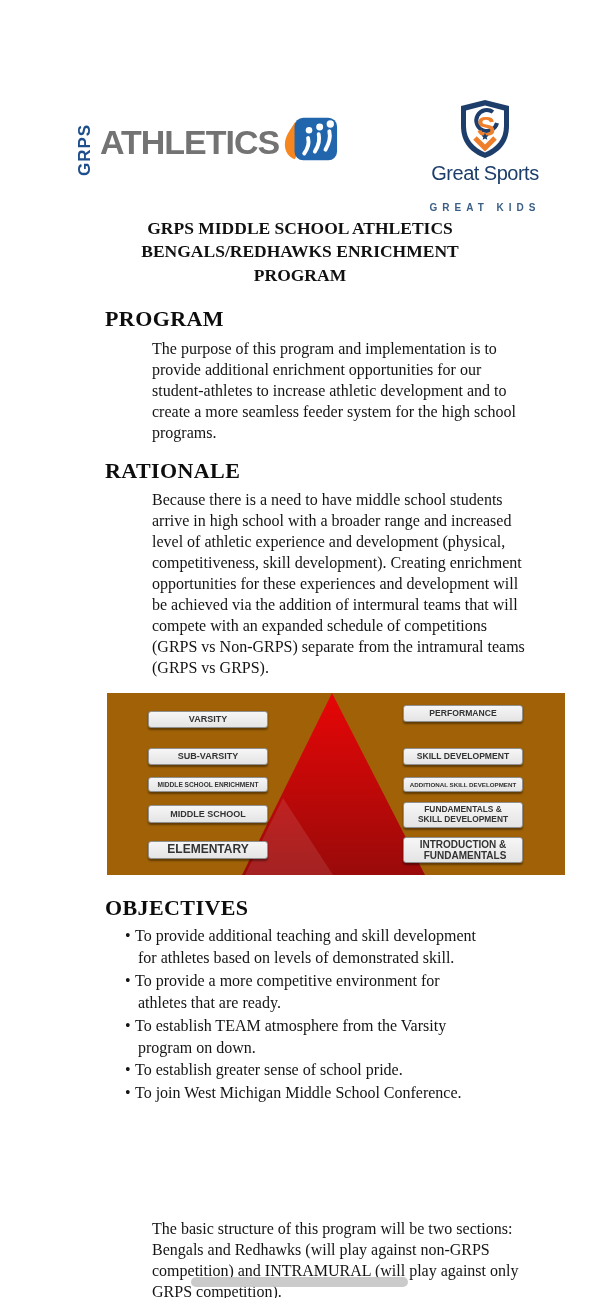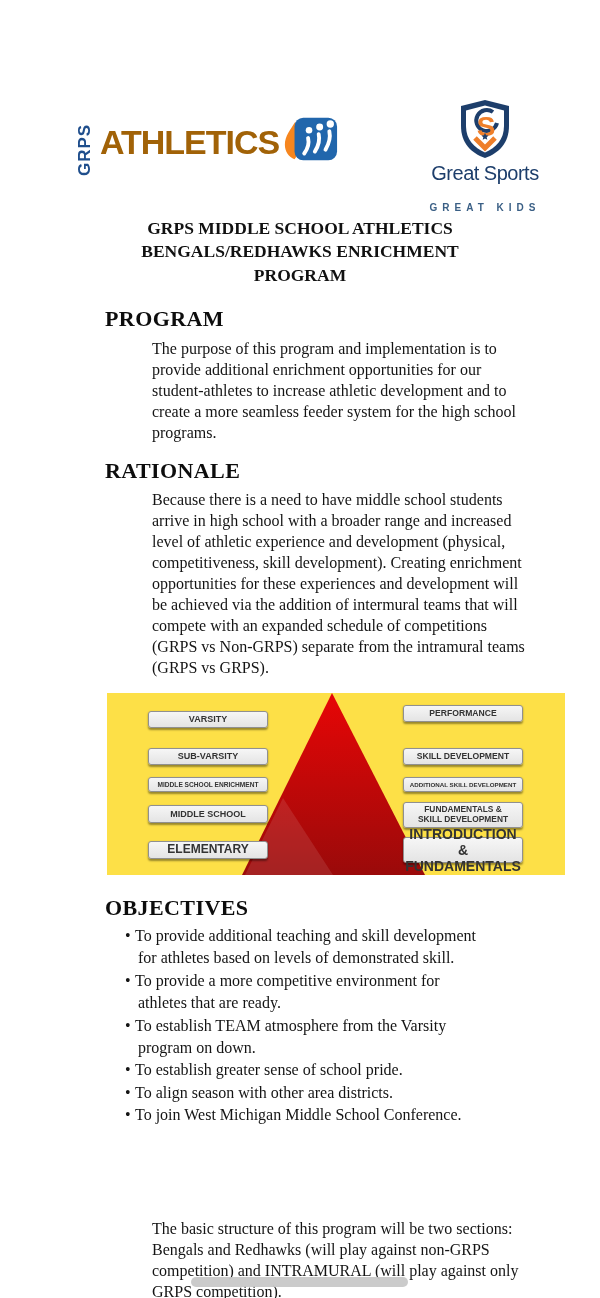--- a/index.html
+++ b/index.html
@@ -8,21 +8,21 @@
   .abs { position:absolute; }
   #page { position:relative; width:600px; height:1298px; background:#fff; }
 
   
   #grps-logo { left:74px; top:112px; width:280px; height:80px; }
   .grps-vert { position:absolute; left:-22px; top:26px; width:70px; height:24px;
     transform:rotate(-90deg); font-family:"Liberation Sans",sans-serif;
     font-weight:bold; font-size:17px; letter-spacing:1px; color:#1F4E8C; text-align:center; }
   .grps-main-row { position:absolute; left:26px; top:8px; display:flex; align-items:center; }
   .grps-athletics { font-family:"Liberation Sans",sans-serif; font-weight:bold;
-    font-size:34px; letter-spacing:-1px; color:#a16207; line-height:1; }
+    font-size:34px; letter-spacing:-1px; color:#737373; line-height:1; }
   .grps-icon { margin-left:2px; margin-top:-6px; }
   .grps-tagline { position:absolute; left:27px; top:50px; font-family:"Liberation Sans",sans-serif;
     font-size:17px; color:#2A6EBB; white-space:nowrap; }
 
   
   #gs-logo { left:418px; top:99px; width:134px; text-align:center;
     font-family:"Liberation Sans",sans-serif; }
   .gs-shield { display:block; margin:0 auto; }
   .gs-name { font-weight:normal; font-size:20px; color:#1D3E6B; margin-top:3px; letter-spacing:-0.5px; }
   .gs-sub { font-size:10px; font-weight:bold; letter-spacing:5px; color:#3A5F85; margin-top:17px; }
@@ -40,38 +40,38 @@
   #p-rationale { top:489px; }
   #h-objectives{ top:895px; }
   #list-objectives { position:absolute; left:105px; top:925px; width:430px;
     list-style:none; font-size:16px; line-height:22.4px; color:#141414; }
   #list-objectives li { position:relative; padding-left:33px; white-space:pre-line; text-indent:-3px; }
   #list-objectives li::before { content:"•"; position:absolute; left:20px; top:0; text-indent:0; }
   #h-structure { top:1188px; }
   #p-structure { top:1218px; }
 
   
-  #diagram { left:107px; top:693px; width:458px; height:182px; background:#fde047; overflow:hidden; }
+  #diagram { left:107px; top:693px; width:458px; height:182px; background:#a16207; overflow:hidden; }
   #diagram svg.tri { position:absolute; left:0; top:0; }
   .pbox { position:absolute; width:120px; background:linear-gradient(#f6f6f6,#e4e4e4);
     border:1px solid #909090; border-radius:3px; box-shadow:0 1.5px 2px rgba(0,0,0,0.4);
     display:flex; align-items:center; justify-content:center; text-align:center;
     font-family:"Liberation Sans",sans-serif; font-weight:bold; color:#333;
     white-space:pre-line; line-height:1.15; }
   .pl { left:41px; }  .pr { left:296px; }
   #pl0 { top:18px;  height:17px; font-size:9px; }
   #pl1 { top:55px;  height:17px; font-size:9px; }
   #pl2 { top:84px;  height:15px; font-size:6.6px; }
   #pl3 { top:112px; height:18px; font-size:9px; }
   #pl4 { top:148px; height:18px; font-size:12px; }
   #pr0 { top:12px;  height:17px; font-size:8.6px; }
   #pr1 { top:55px;  height:17px; font-size:8.6px; }
   #pr2 { top:84px;  height:15px; font-size:6.2px; }
   #pr3 { top:109px; height:26px; font-size:8.4px; }
-  #pr4 { top:144px; height:26px; font-size:14px; }
+  #pr4 { top:144px; height:26px; font-size:10px;text-align:right; }
 
   
   #smudge { left:191px; top:1277px; width:217px; height:10px; background:#c7c7c7;
     border-radius:5px; opacity:0.92; }
 </style>
 </head>
 <body>
 
 <div id="page">
 
@@ -158,21 +158,20 @@
 
   <h2 class="sec" id="h-objectives">OBJECTIVES</h2>
   <ul id="list-objectives">
     <li>To provide additional teaching and skill development
 for athletes based on levels of demonstrated skill.</li>
     <li>To provide a more competitive environment for
 athletes that are ready.</li>
     <li>To establish TEAM atmosphere from the Varsity
 program on down.</li>
     <li>To establish greater sense of school pride.</li>
-    <li>To align season with other area districts.</li>
     <li>To join West Michigan Middle School Conference.</li>
   </ul>
 
   <div class="para" id="p-structure">The basic structure of this program will be two sections:
 Bengals and Redhawks (will play against non-GRPS
 competition) and INTRAMURAL (will play against only
 GRPS competition).</div>
 
   <div id="smudge" class="abs"></div>
 

